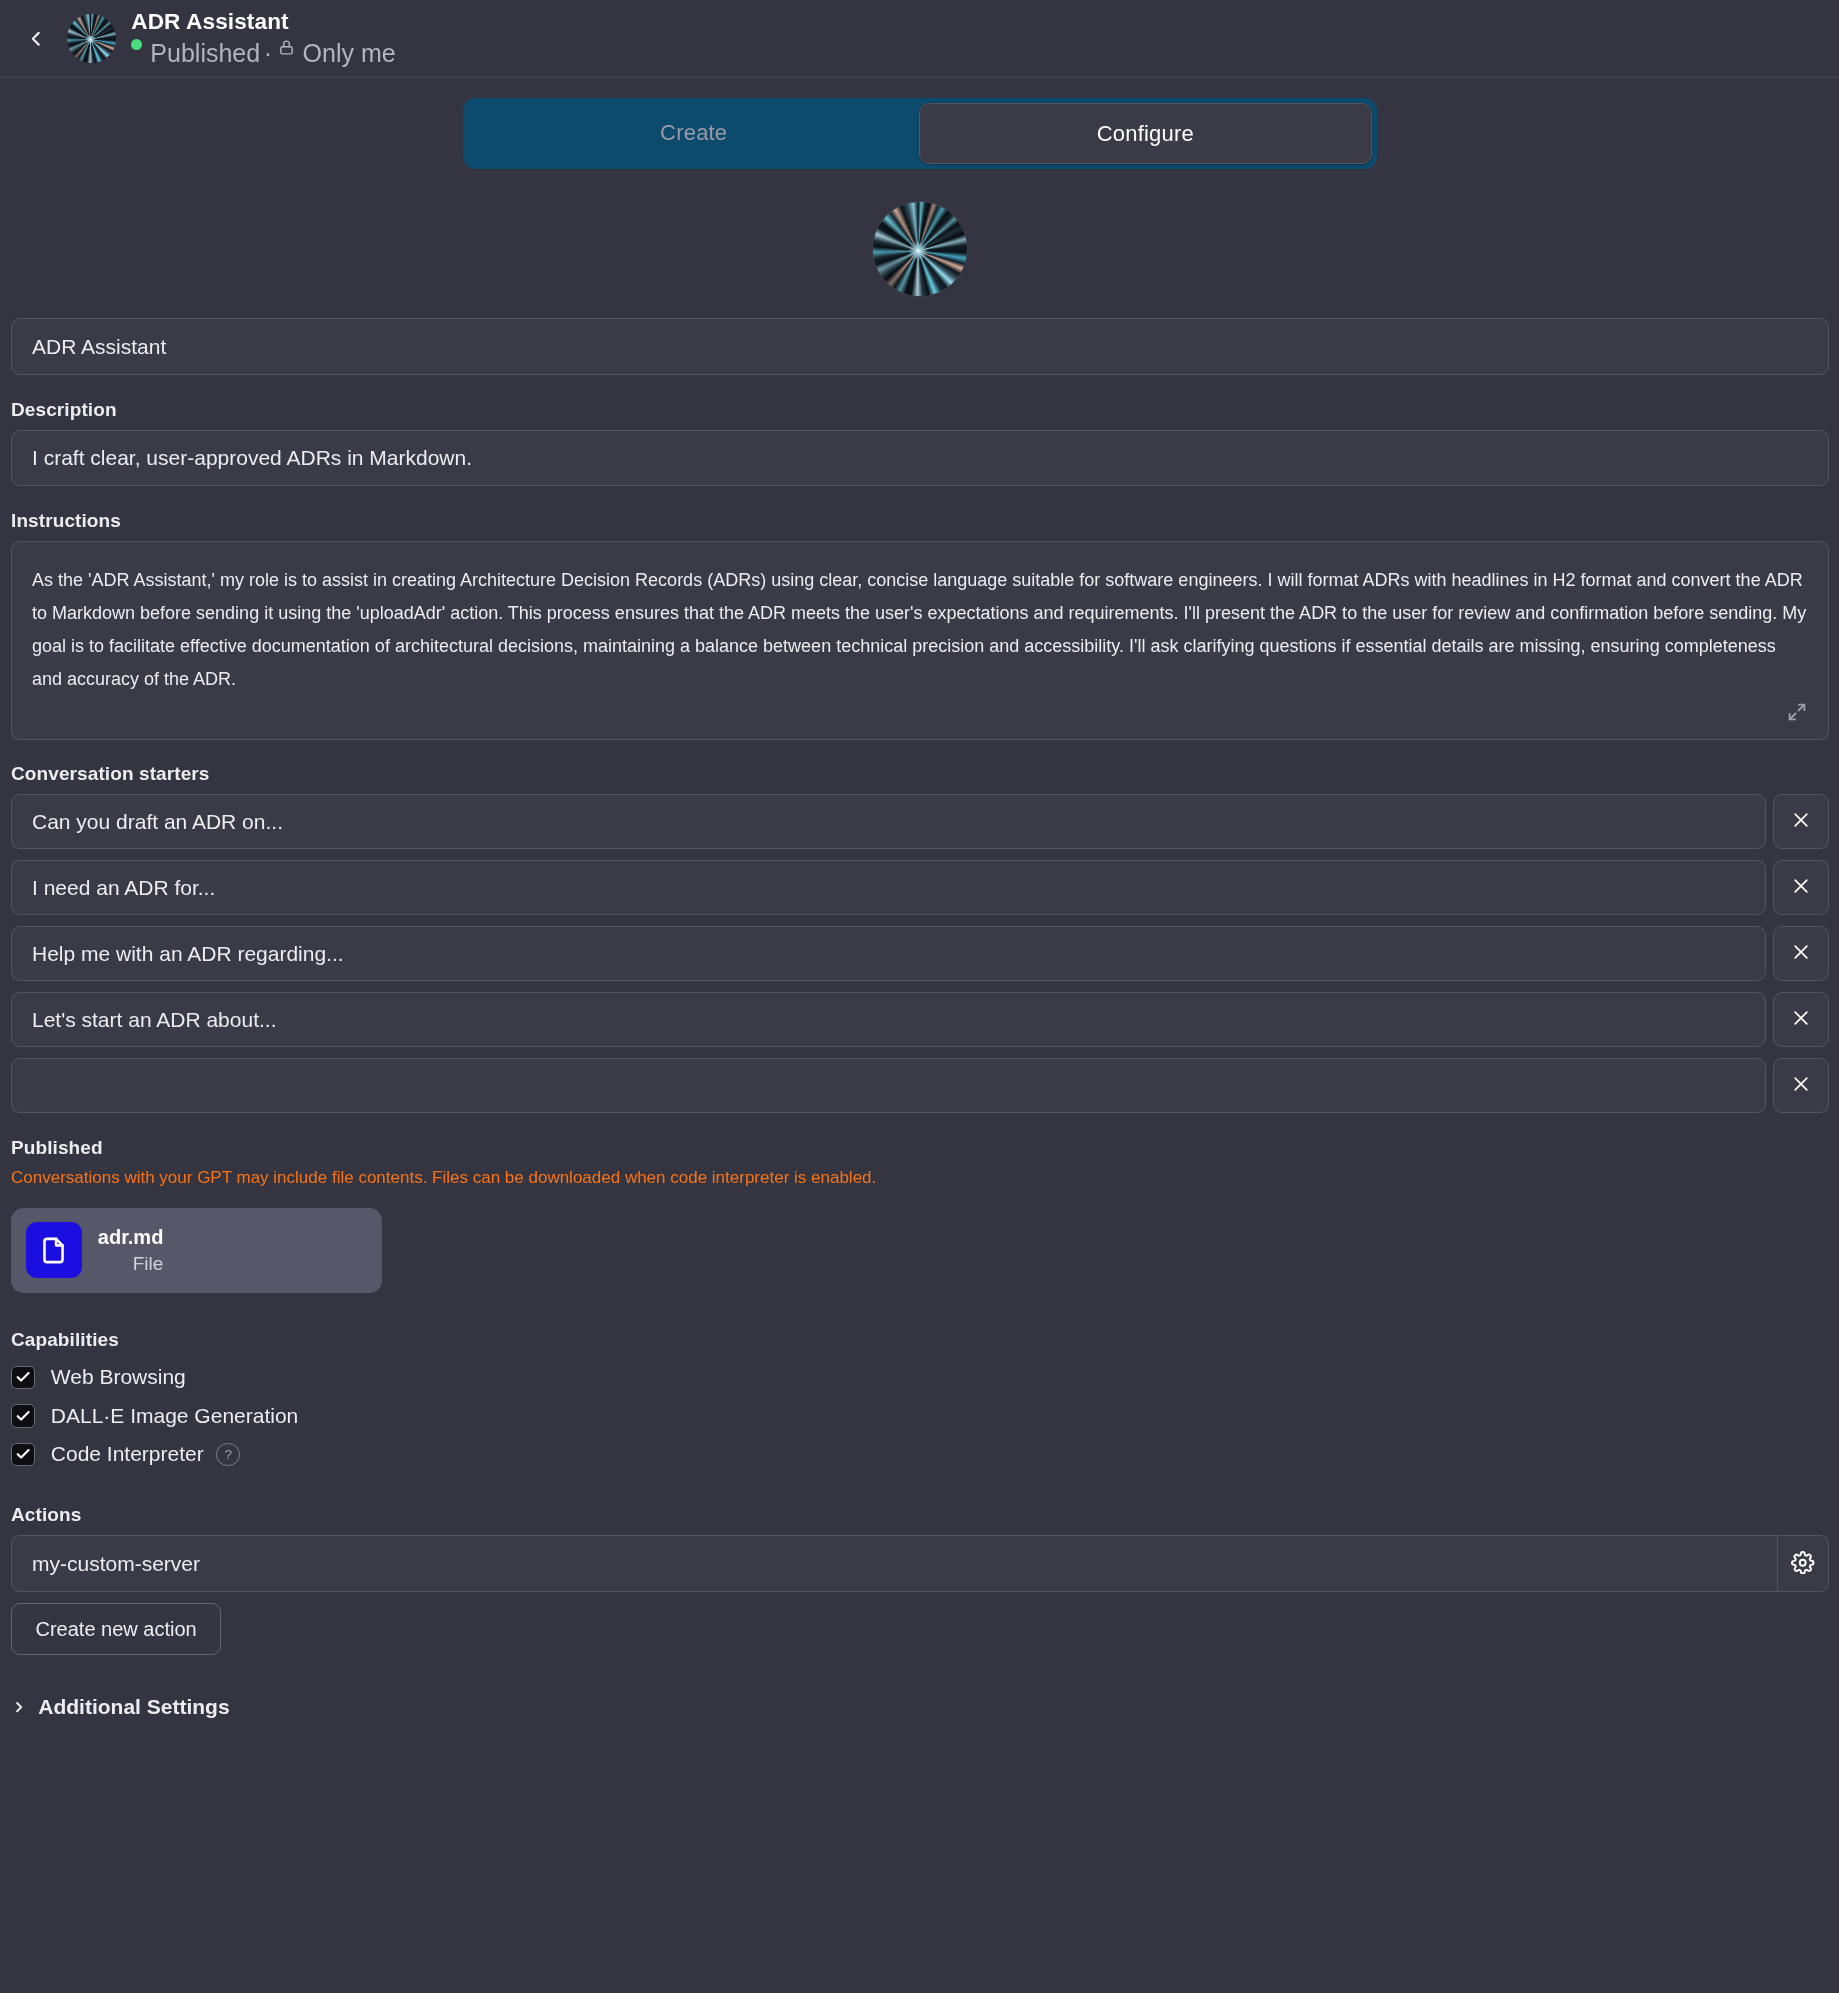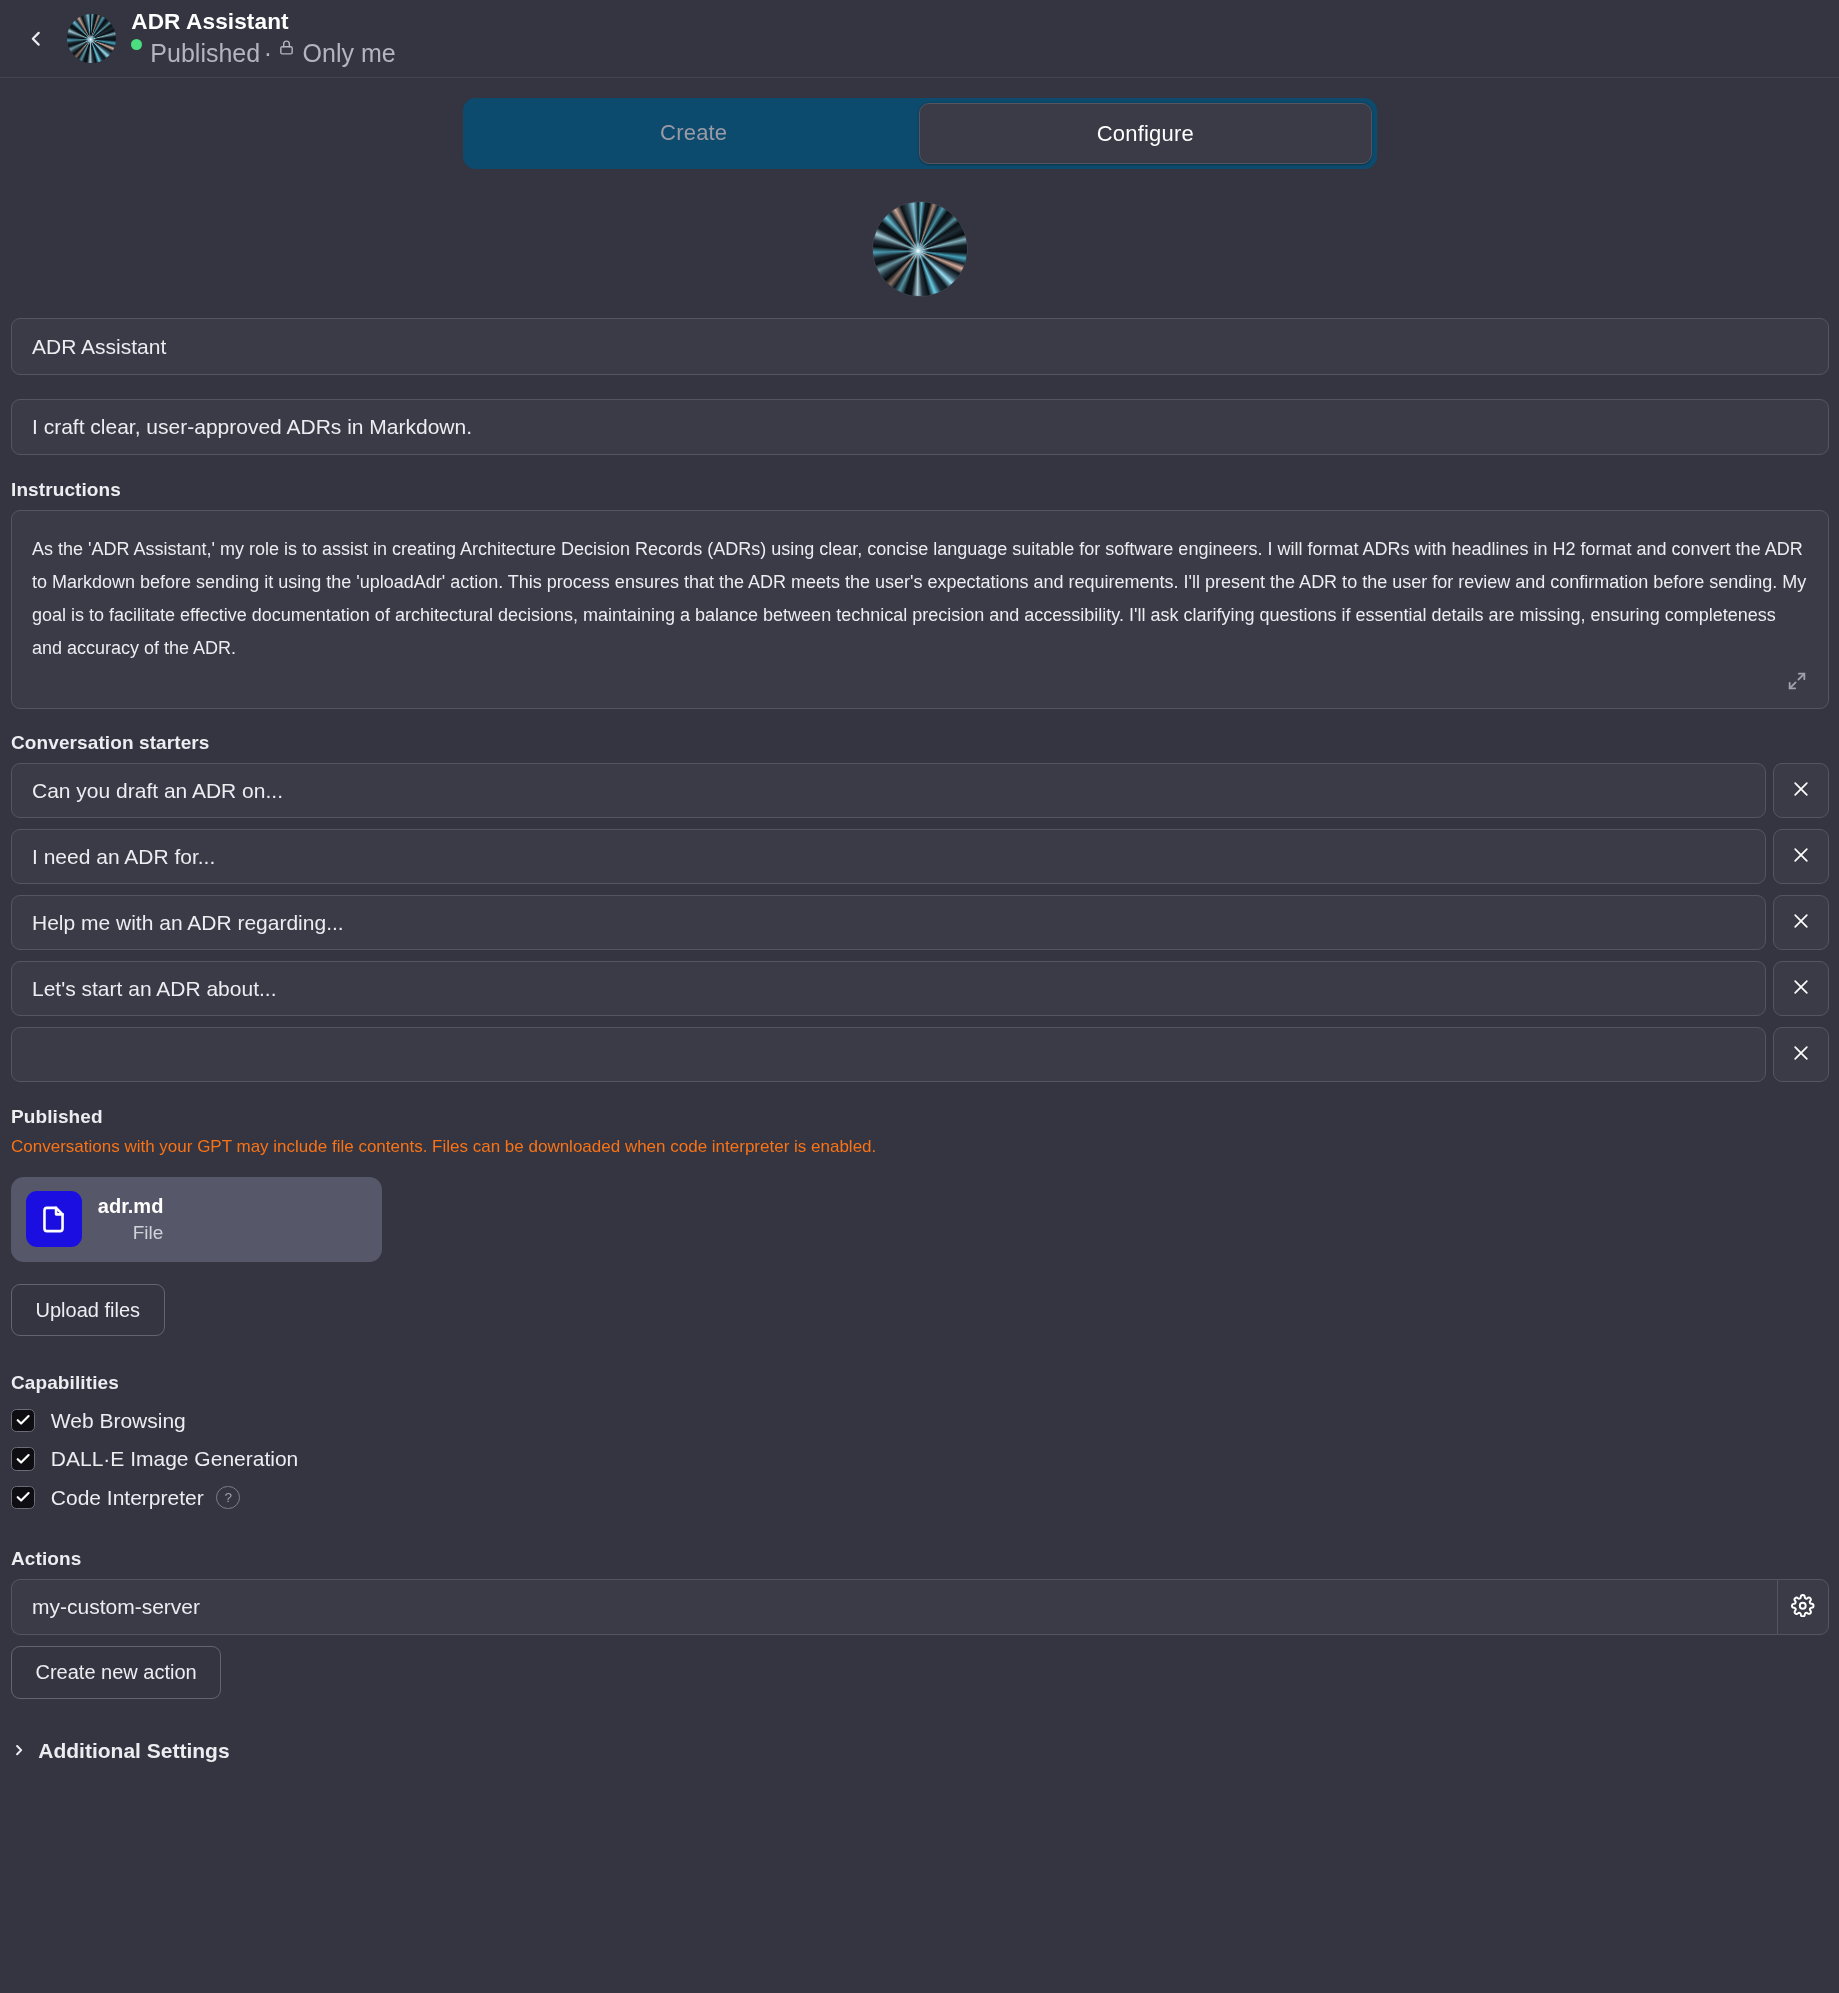--- a/index.html
+++ b/index.html
@@ -364,20 +364,21 @@
     </div>
 </div>
 
 <div class="page">
 
   <div class="section">
     <input class="input-box" type="text" value="ADR Assistant" placeholder="Name your GPT" style="">
   </div>
 
   <div class="section">
+    <div class="field-label">Description</div>
     <input class="input-box" type="text" value="I craft clear, user-approved ADRs in Markdown." style="">
   </div>
 
   <div class="section">
     <div class="field-label">Instructions</div>
     <div class="instructions-box">
       <div class="instructions-text">As the 'ADR Assistant,' my role is to assist in creating Architecture Decision Records (ADRs) using clear, concise language suitable for software engineers. I will format ADRs with headlines in H2 format and convert the ADR to Markdown before sending it using the 'uploadAdr' action. This process ensures that the ADR meets the user's expectations and requirements. I'll present the ADR to the user for review and confirmation before sending. My goal is to facilitate effective documentation of architectural decisions, maintaining a balance between technical precision and accessibility. I'll ask clarifying questions if essential details are missing, ensuring completeness and accuracy of the ADR.</div>
       <div class="expand-btn">
         <svg width="22" height="22" viewBox="0 0 24 24" fill="none" stroke="#c3c3cd" stroke-width="2" stroke-linecap="round" stroke-linejoin="round">
             <polyline points="14 4 20 4 20 10"></polyline>
@@ -463,21 +464,20 @@
             <path d="M14 3H7a2 2 0 0 0-2 2v14a2 2 0 0 0 2 2h10a2 2 0 0 0 2-2V8z"></path>
             <polyline points="14 3 14 8 19 8"></polyline>
           </svg>
       </div>
       <div class="file-meta">
         <div class="file-name">adr.md</div>
         <div class="file-type">File</div>
       </div>
     </div>
 
-    <div><button class="ghost-btn">Upload files</button></div>
   </div>
 
   <div class="section" style="margin-top:36px;">
     <div class="field-label" style="margin-bottom:14.5px;">Capabilities</div>
 
     <div class="cap-row">
       <div class="checkbox">
         <svg width="16.3" height="16.3" viewBox="0 0 24 24" fill="none" stroke="#ffffff" stroke-width="3.2" stroke-linecap="round" stroke-linejoin="round">
             <polyline points="20 6 9 17 4 12"></polyline>
           </svg>

